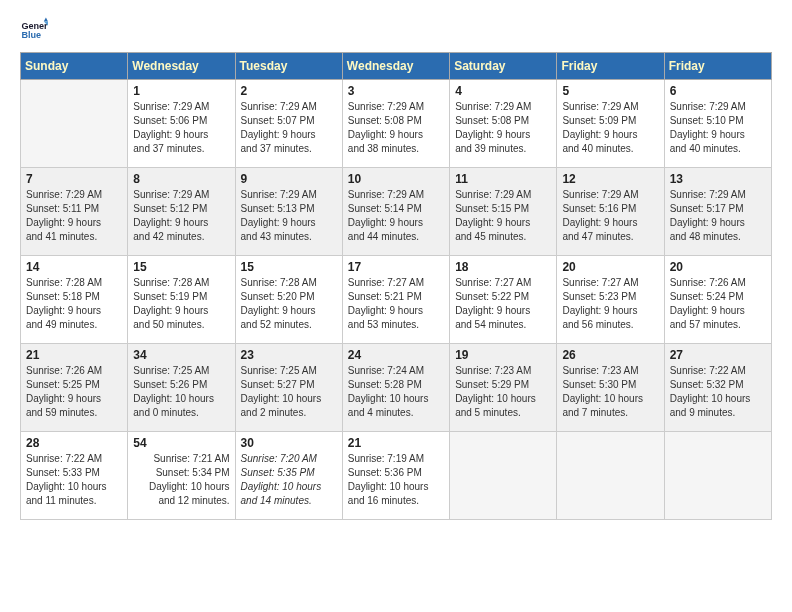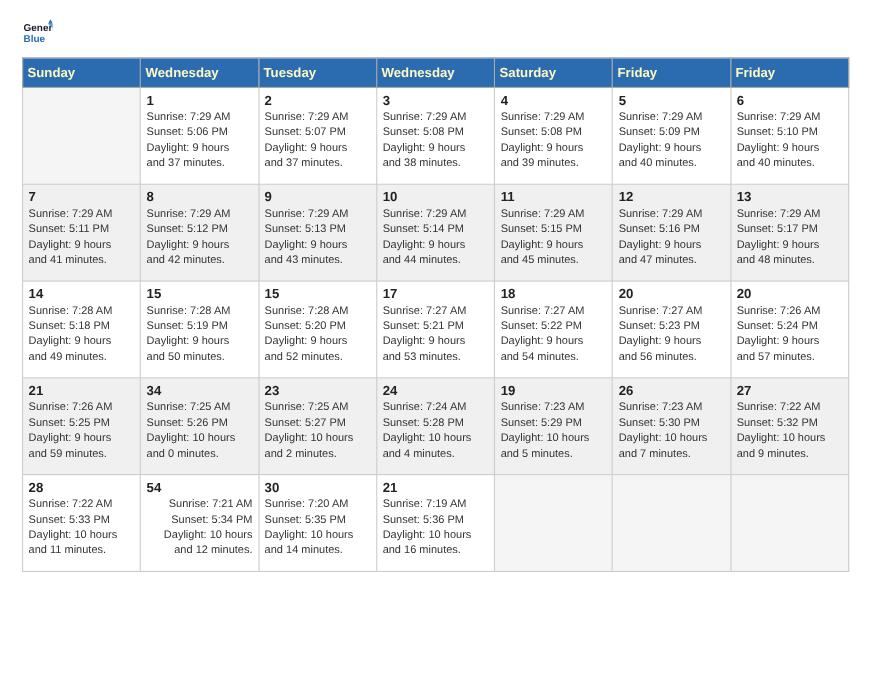--- a/index.html
+++ b/index.html
@@ -328,21 +328,21 @@
           </td>
           <td>
             <span class="day-number">54</span>
             <div class="cell-text" style="white-space: pre-line; text-align: right;">Sunrise: 7:21 AM
 Sunset: 5:34 PM
 Daylight: 10 hours
 and 12 minutes.</div>
           </td>
           <td>
             <span class="day-number">30</span>
-            <div class="cell-text" style="white-space: pre-line;">Sunrise: 7:20 AM
+            <div class="cell-text" style="white-space: pre-line; font-style: italic;">Sunrise: 7:20 AM
 Sunset: 5:35 PM
 Daylight: 10 hours
 and 14 minutes.</div>
           </td>
           <td>
             <span class="day-number">21</span>
             <div class="cell-text" style="white-space: pre-line;">Sunrise: 7:19 AM
 Sunset: 5:36 PM
 Daylight: 10 hours
 and 16 minutes.</div>

